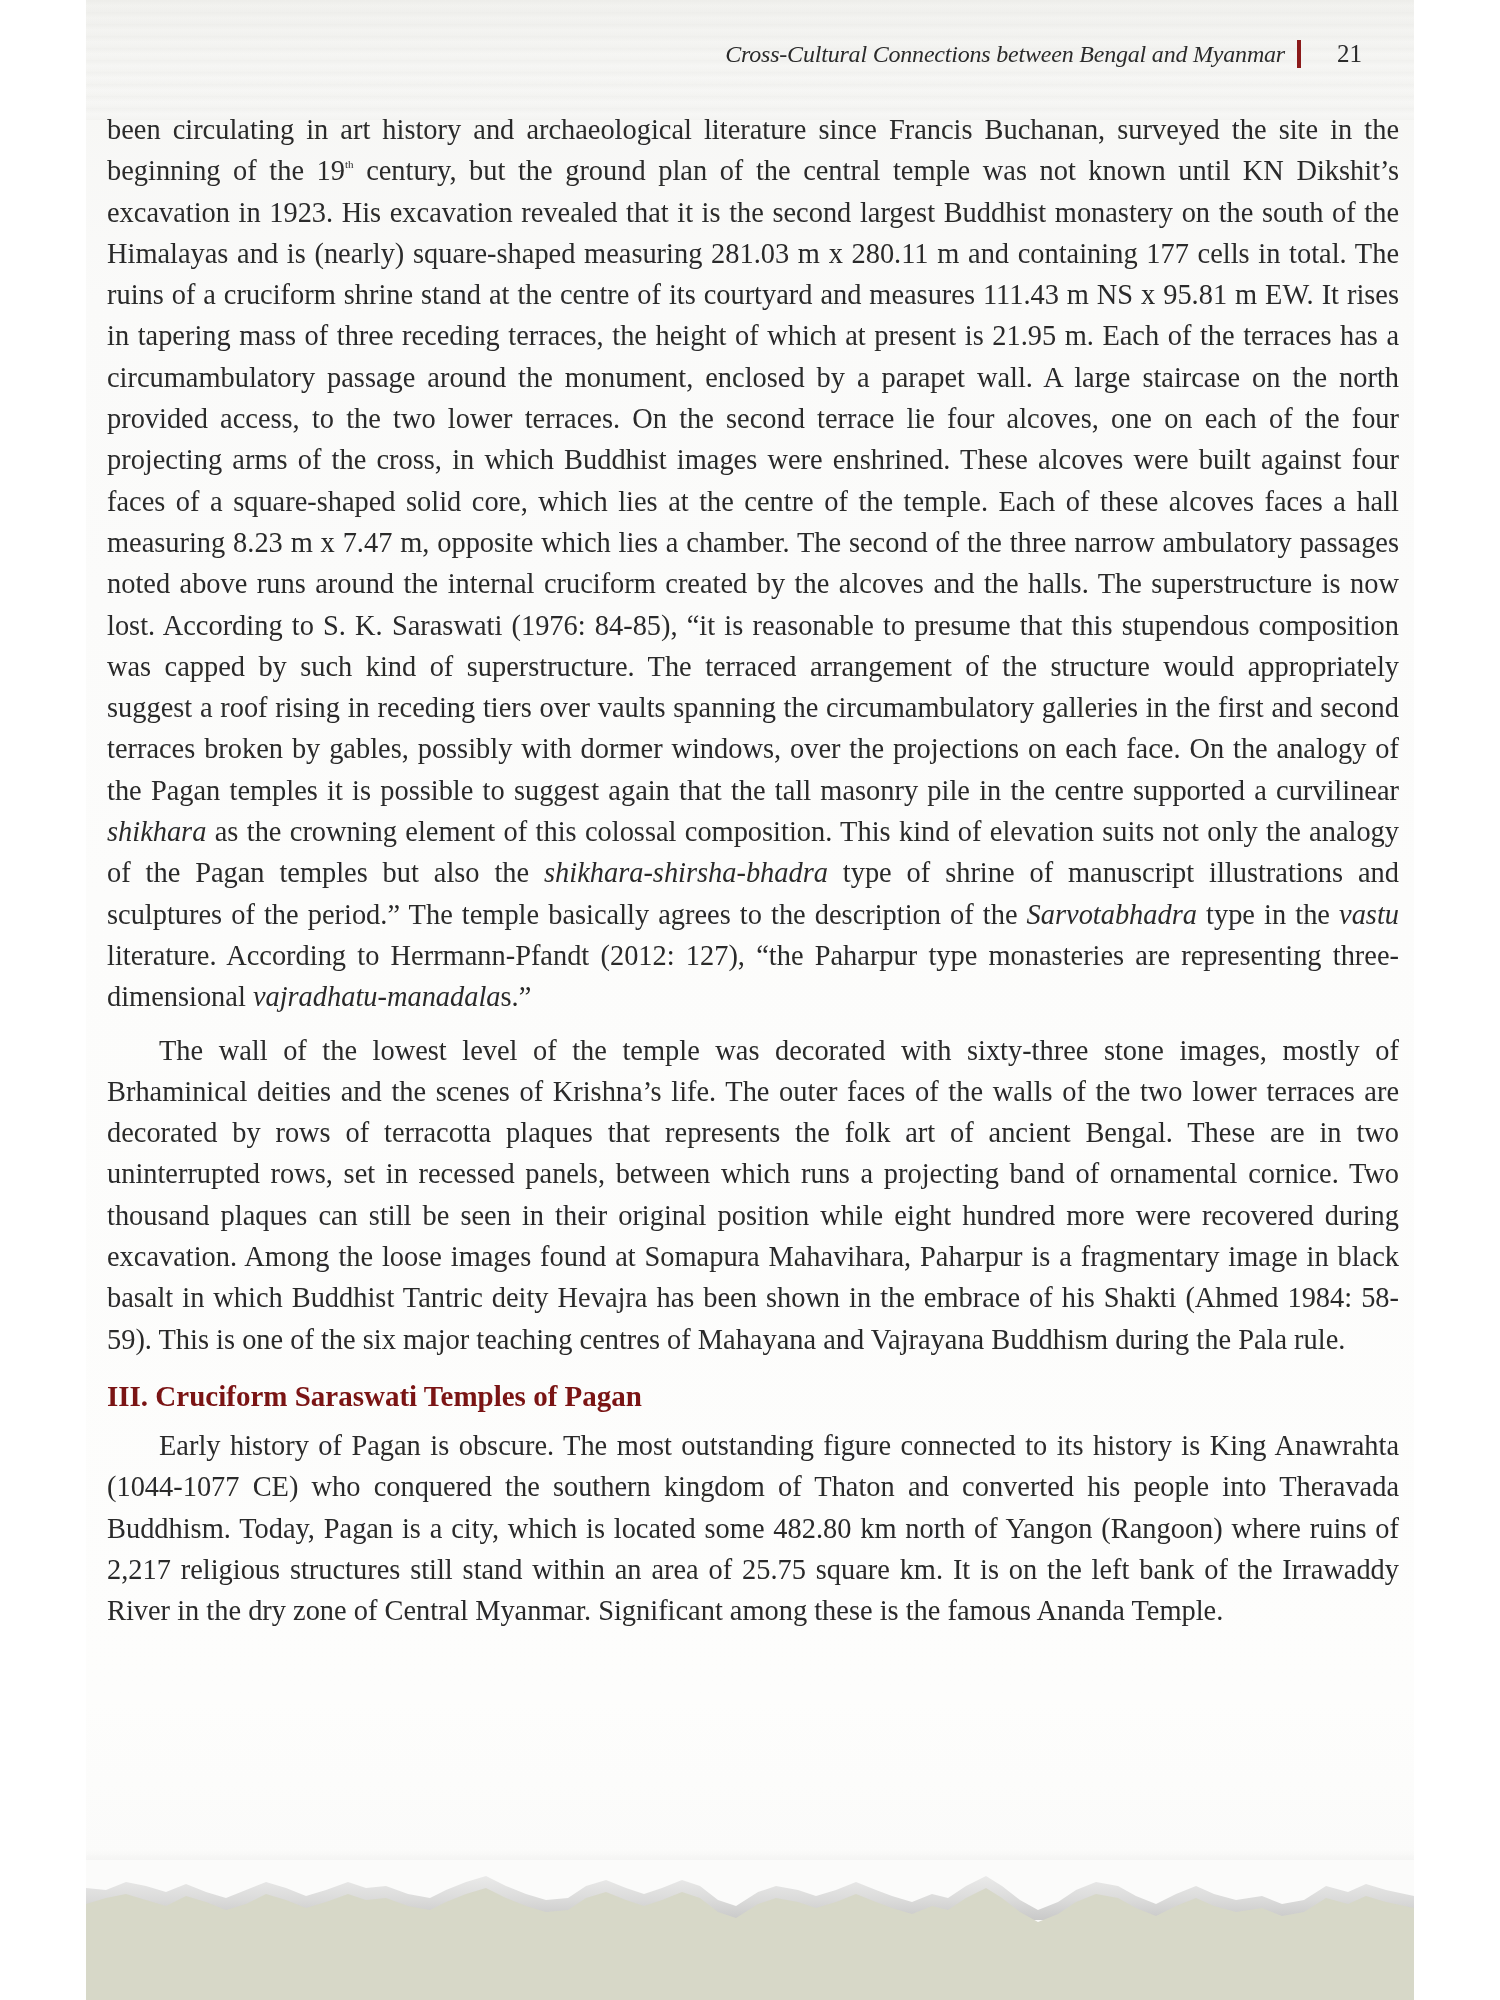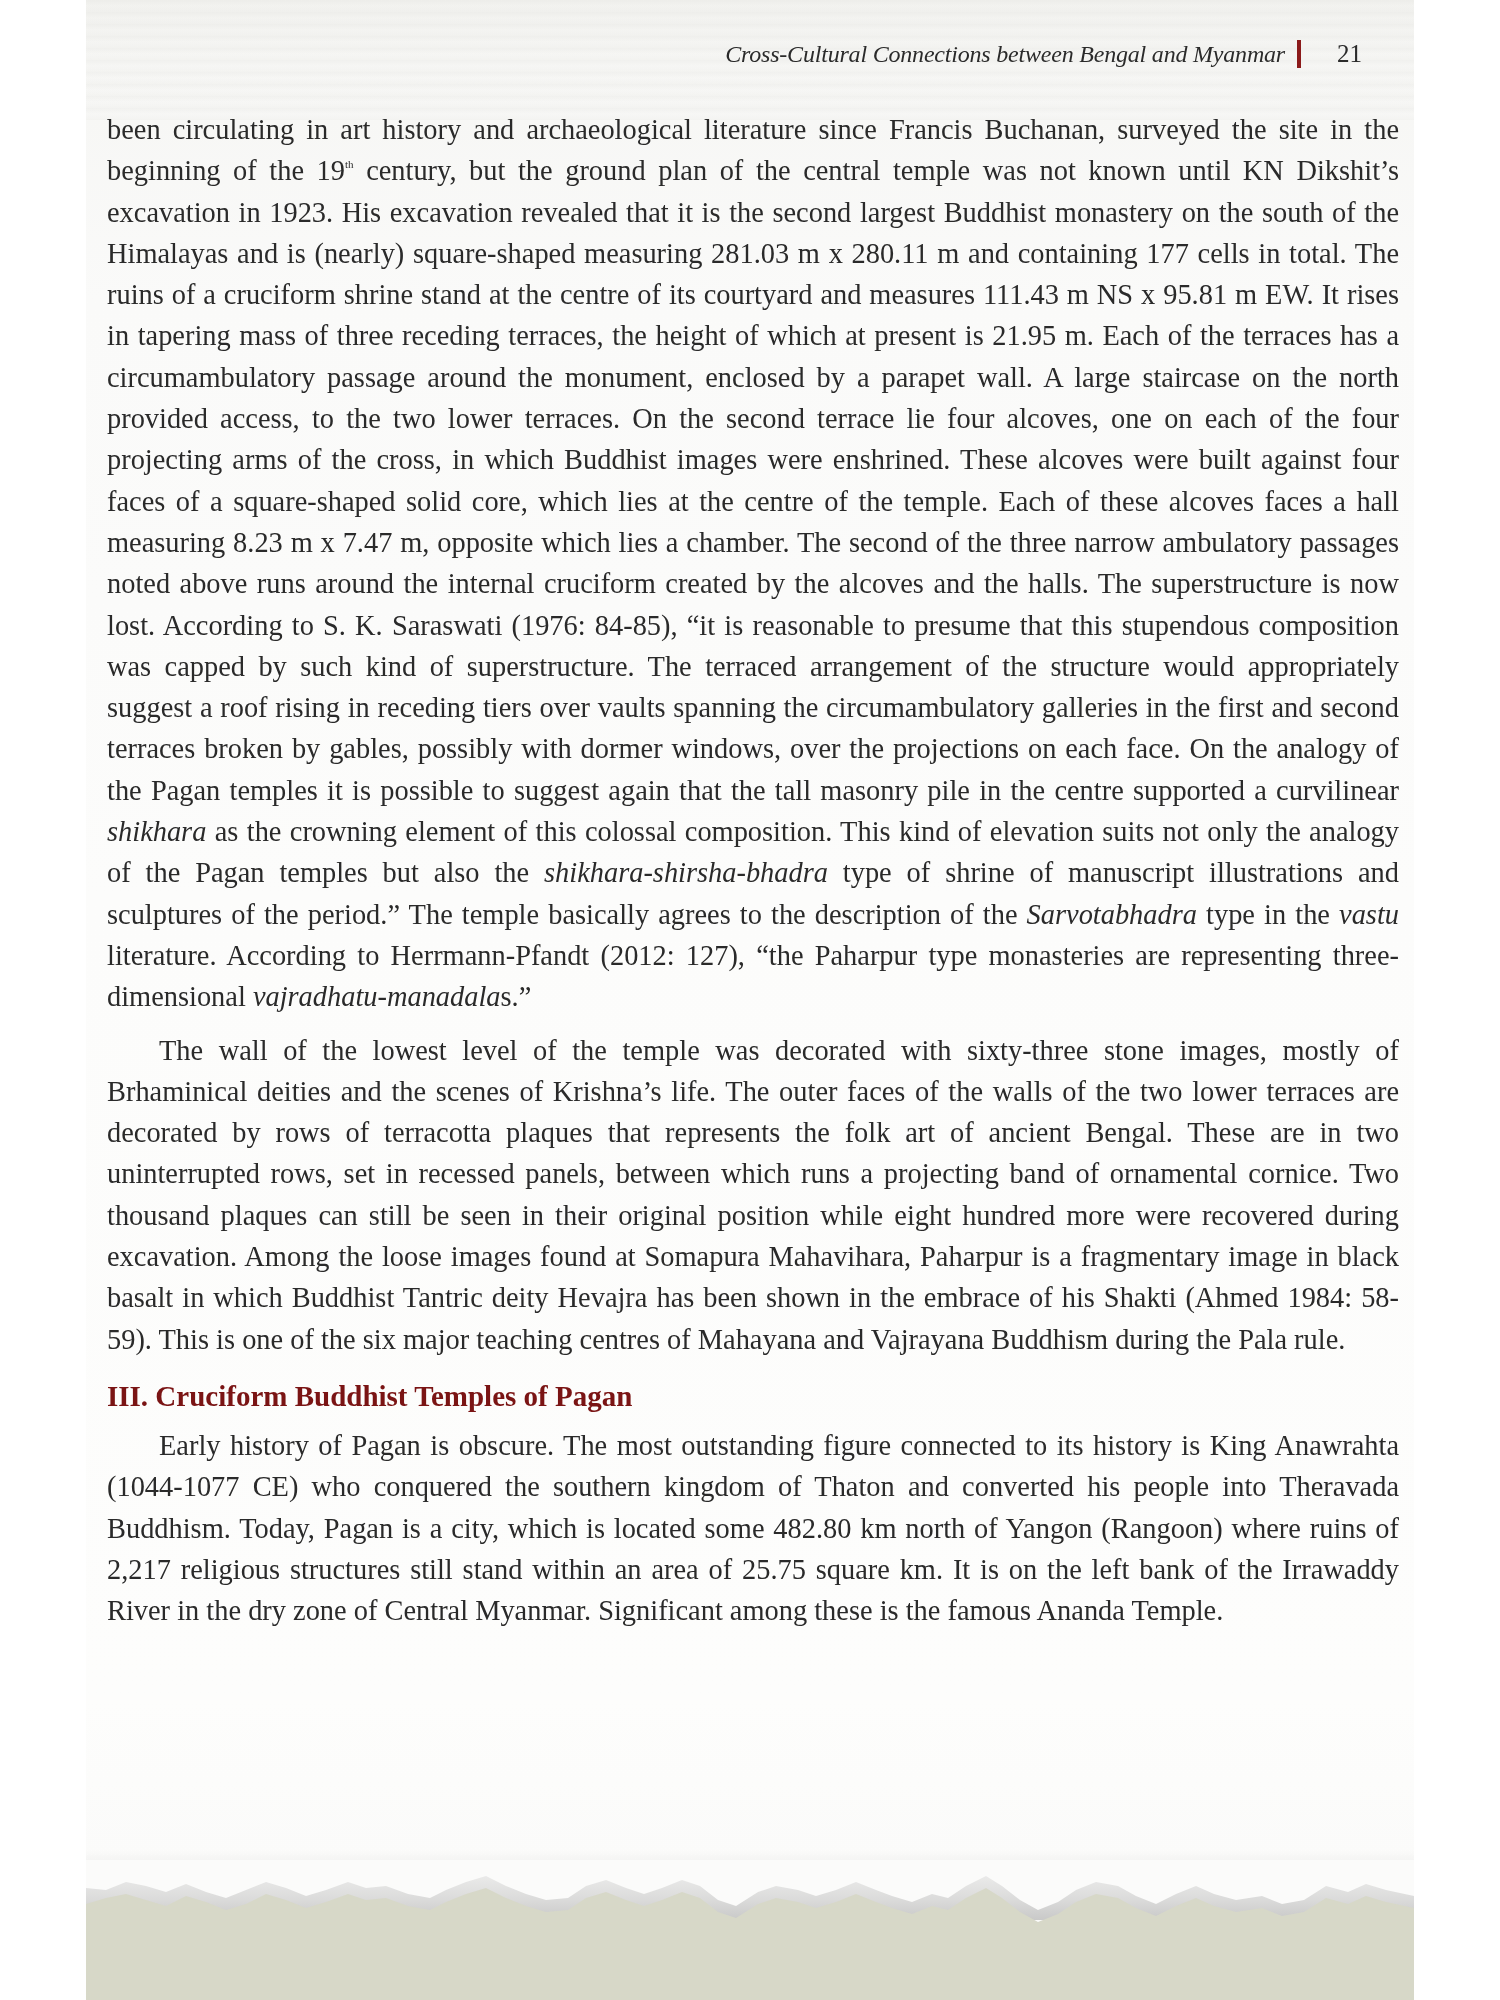--- a/index.html
+++ b/index.html
@@ -82,21 +82,21 @@
 <div class="page">
   <div class="running-head">
     <span class="title">Cross-Cultural Connections between Bengal and Myanmar</span>
     <span class="bar"></span>
     <span class="num">21</span>
   </div>
 
   <div class="body-text">
     <p><span>been circulating in art history and archaeological literature since Francis Buchanan, surveyed the site in the beginning of the 19</span><sup>th</sup><span> century, but the ground plan of the central temple was not known until KN Dikshit’s  excavation in 1923. His excavation revealed that it is the second largest Buddhist monastery on the south of the Himalayas and is (nearly) square-shaped measuring 281.03 m x 280.11 m and containing 177 cells in total. The ruins of a cruciform shrine stand at the centre of its courtyard and measures 111.43 m NS x 95.81 m EW. It rises in tapering mass of three receding terraces, the height of which at present is 21.95 m. Each of the terraces has a circumambulatory passage around the monument, enclosed by a parapet wall. A large staircase on the north provided access, to the two lower terraces. On the second terrace lie four alcoves, one on each of the four projecting arms of the cross, in which Buddhist images were enshrined. These alcoves were built against four faces of a square-shaped solid core, which lies at the centre of the temple. Each of these alcoves faces a hall measuring 8.23 m x 7.47 m, opposite which lies a chamber. The second of the three narrow ambulatory passages noted above runs around the internal cruciform created by the alcoves and the halls. The superstructure is now lost. According to S. K. Saraswati (1976: 84-85), “it is reasonable to presume that this stupendous composition was capped by such kind of superstructure. The terraced arrangement of the structure would appropriately suggest a roof rising in receding tiers over vaults spanning the circumambulatory galleries in the first and second terraces broken by gables, possibly with dormer windows, over the projections on each face. On the analogy of the Pagan temples it is possible to suggest again that the tall masonry pile in the centre supported a curvilinear </span><em>shikhara</em><span> as the crowning element of this colossal composition. This kind of elevation suits not only the analogy of the Pagan temples but also the </span><em>shikhara-shirsha-bhadra</em><span> type of shrine of manuscript illustrations and sculptures of the period.” The temple basically agrees to the description of the </span><em>Sarvotabhadra</em><span> type in the </span><em>vastu</em><span> literature. According to Herrmann-Pfandt (2012: 127), “the Paharpur type monasteries are representing three-dimensional </span><em>vajradhatu-manadala</em><span>s.”</span></p>
     <p class="p2 indent"><span>The wall of the lowest level of the temple was decorated with sixty-three stone images, mostly of Brhaminical deities and the scenes of Krishna’s life. The outer faces of the walls of the two lower terraces are decorated by rows of terracotta plaques that represents the folk art of ancient Bengal. These are in two uninterrupted rows, set in recessed panels, between which runs a projecting band of ornamental cornice. Two thousand plaques can still be seen in their original position while eight hundred more were recovered during excavation. Among the loose images found at Somapura Mahavihara, Paharpur is a fragmentary image in black basalt in which Buddhist Tantric deity Hevajra has been shown in the embrace of his Shakti (Ahmed 1984: 58-59). This is one of the six major teaching centres of Mahayana and Vajrayana Buddhism during the Pala rule.</span></p>
-    <div class="heading">III. Cruciform Buddhist Temples of Pagan</div>
+    <div class="heading">III. Cruciform Saraswati Temples of Pagan</div>
     <p class="indent"><span>Early history of Pagan is obscure. The most outstanding figure connected to its history is King Anawrahta (1044-1077 CE) who conquered the southern kingdom of Thaton and converted his people into Theravada Buddhism. Today, Pagan is a city, which is located some 482.80 km north of Yangon (Rangoon) where ruins of 2,217 religious structures still stand within an area of 25.75 square km. It is on the left bank of the Irrawaddy River in the dry zone of Central Myanmar. Significant among these is the famous Ananda Temple.</span></p>
   </div>
 
   <div class="torn-shade"></div>
   <svg class="torn" viewBox="0 0 1328 140" preserveAspectRatio="none">
     <path fill="#fbfbfa" d="M0,0 L1328,0 L1328,36 L1300,30 L1280,24 L1262,32 L1240,26 L1218,40 L1196,44 L1176,36 L1150,40 L1128,34 L1110,26 L1090,34 L1070,44 L1050,36 L1032,26 L1010,22 L990,30 L972,42 L952,50 L934,40 L916,26 L900,16 L880,26 L862,38 L846,34 L826,42 L806,36 L790,30 L770,22 L750,30 L730,36 L712,30 L690,26 L672,32 L650,46 L632,40 L614,26 L596,20 L576,28 L558,34 L540,28 L520,20 L500,26 L482,38 L460,40 L440,34 L420,26 L400,16 L380,22 L360,30 L344,38 L322,34 L300,26 L280,28 L262,22 L240,30 L220,36 L200,28 L180,22 L160,30 L140,38 L120,32 L100,24 L80,32 L60,26 L40,22 L20,30 L0,28 Z"></path>
     <path fill="#d7d8c8" d="M0,44 L20,38 L40,34 L60,40 L80,46 L100,36 L120,42 L140,50 L160,44 L180,34 L200,40 L220,48 L240,42 L262,34 L280,40 L300,38 L322,46 L344,50 L360,42 L380,34 L400,28 L420,38 L440,46 L460,52 L482,50 L500,38 L520,32 L540,40 L558,46 L576,40 L596,32 L614,38 L632,52 L650,58 L672,44 L690,38 L712,42 L730,48 L750,42 L770,34 L790,42 L806,48 L826,54 L846,46 L862,50 L880,38 L900,28 L916,38 L934,52 L952,62 L972,54 L990,42 L1010,34 L1032,38 L1050,48 L1070,56 L1090,46 L1110,38 L1128,46 L1150,52 L1176,48 L1196,56 L1218,52 L1240,38 L1262,44 L1280,36 L1300,42 L1328,48 L1328,140 L0,140 Z"></path>
   </svg>
 </div>
 

